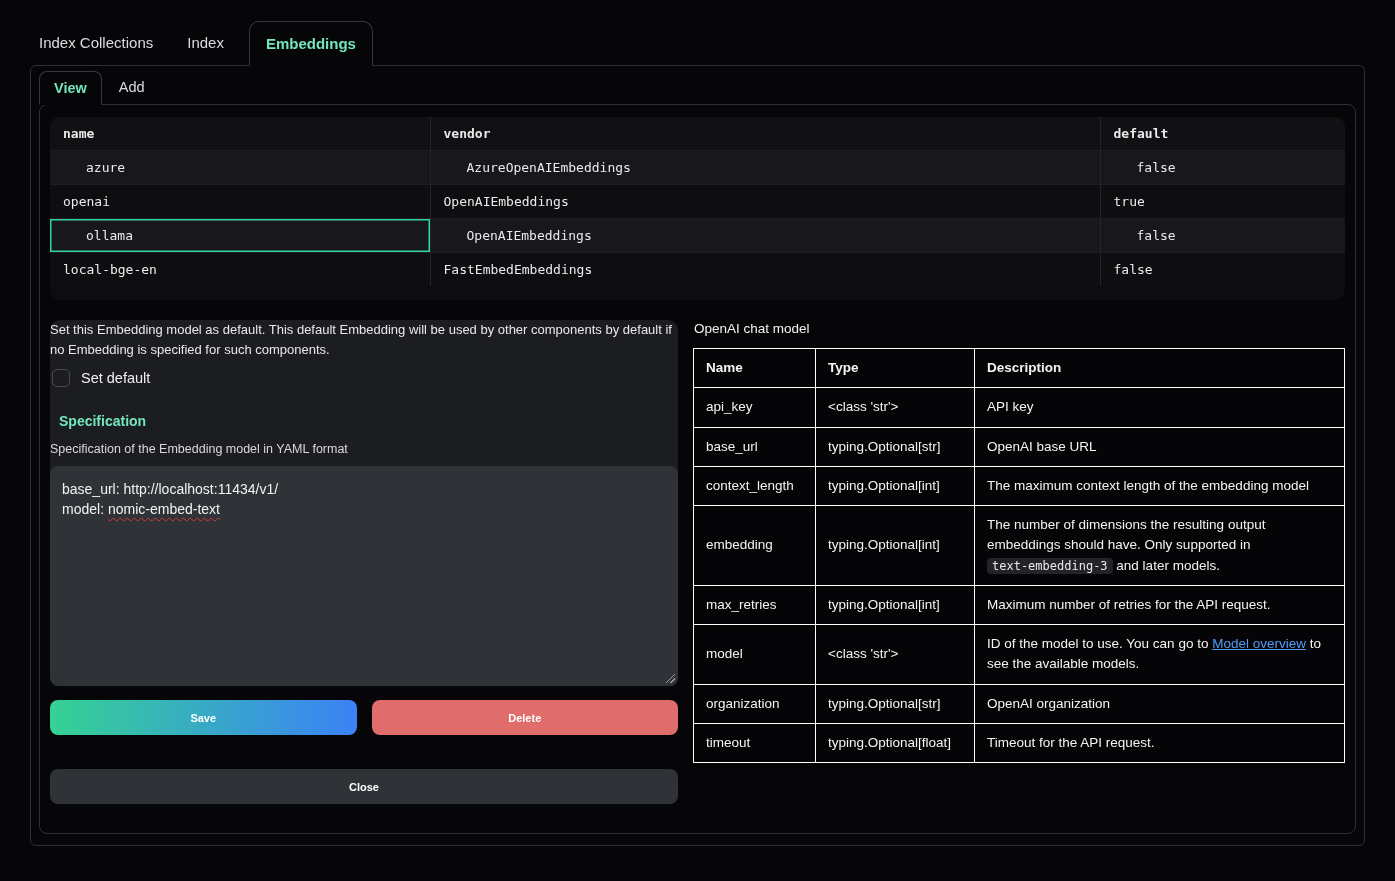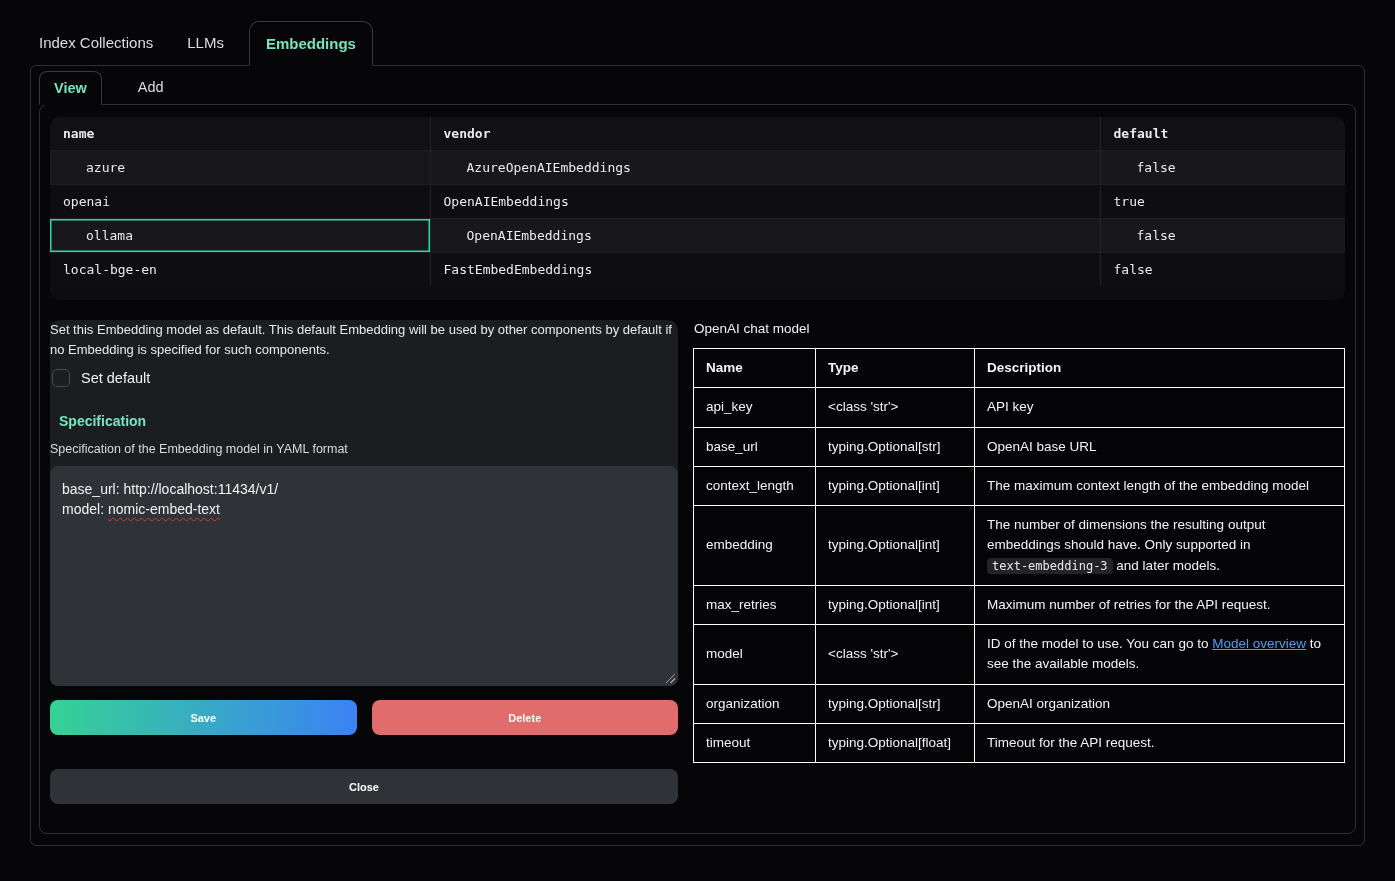--- a/index.html
+++ b/index.html
@@ -9,21 +9,21 @@
   
   .main-tabs { display:flex; align-items:flex-end; gap:16px; margin:8px 30px 0 30px; position:relative; z-index:2; }
   .main-tab { padding:13px 8px; font-size:15px; color:#dcdcdf; cursor:pointer; border:1px solid transparent; }
   .main-tab.active { padding:13px 16px; color:var(--accent); font-weight:bold;
     border:1px solid #38383f; border-bottom:1px solid #060608; border-radius:10px 10px 0 0; margin-bottom:-1px;margin-top:13px; }
 
   
   .outer { margin:0 30px; border:1px solid #2e2e34; border-radius:6px; height:781px; position:relative; z-index:1; }
 
   
-  .sub-tabs { display:flex; align-items:flex-end; padding:4px 0 0 8px; position:relative; z-index:2;gap:19px; }
+  .sub-tabs { display:flex; align-items:flex-end; padding:4px 0 0 8px; position:relative; z-index:2; }
   .sub-tab { padding:8px 16px; font-size:14.5px; color:#dcdcdf; cursor:pointer; border:1px solid transparent; }
   .sub-tab.active { padding:8px 14px; color:var(--accent); font-weight:bold;
     border:1px solid #38383f; border-bottom:1px solid #060608; border-radius:8px 8px 0 0; margin-bottom:-1px; }
 
   .content-box { margin:0 8px 8px 8px; border:1px solid #2e2e34; border-radius:8px; height:730px; padding:12px 10px; }
 
   
   .emb-table-wrap { border-radius:10px; overflow:hidden; background:#0d0d10; padding-bottom:14px; margin-bottom:20px; }
   table.emb { width:100%; border-collapse:collapse; font-family:"DejaVu Sans Mono", monospace; font-size:13px; color:#eaeaec; }
   table.emb th { text-align:left; font-weight:bold; background:#111114; padding:9px 13px; }
@@ -73,21 +73,21 @@
   table.docs th:nth-child(2), table.docs td:nth-child(2) { width:159px; }
   .code-chip { font-family:"DejaVu Sans Mono", monospace; font-size:12px; background:#232328;
     border-radius:4px; padding:1px 5px; color:#e9e9ec; white-space:nowrap; }
   .doc-link { color:var(--link); text-decoration:underline; cursor:pointer; }
 </style>
 </head>
 <body>
 
 <div class="main-tabs">
   <div class="main-tab">Index Collections</div>
-  <div class="main-tab">LLMs</div>
+  <div class="main-tab">Index</div>
   <div class="main-tab active">Embeddings</div>
 </div>
 
 <div class="outer">
 
   <div class="sub-tabs">
     <div class="sub-tab active">View</div>
     <div class="sub-tab">Add</div>
   </div>
 

